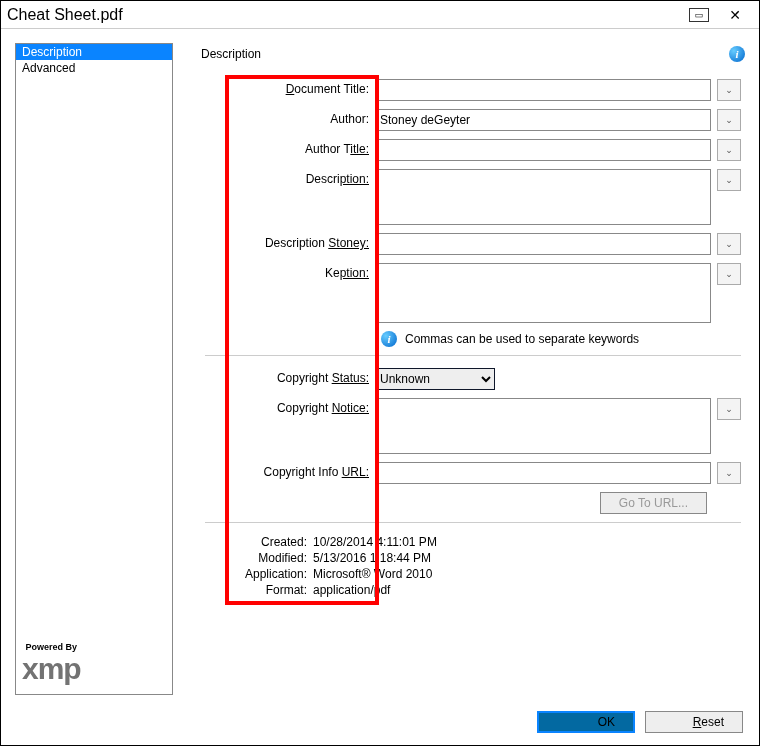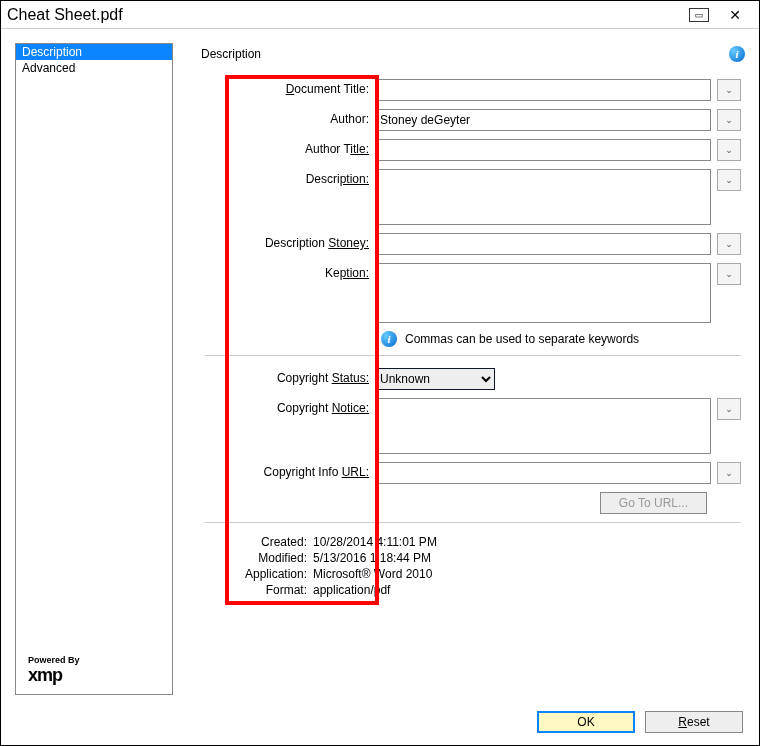--- a/index.html
+++ b/index.html
@@ -25,31 +25,31 @@
 textarea.ta { width: 100%; border: 1px solid #888; padding: 2px 4px; font: inherit; resize: none; overflow-y: scroll; }
 .ta-sm { height: 56px; }
 .ta-md { height: 60px; }
 .ta-cn { height: 56px; }
 .dd { width: 26px; height: 22px; border: 1px solid #aaa; background: #f4f4f4; display: flex; align-items: center; justify-content: center; cursor: pointer; }
 .chev { font-size: 9px; color: #555; }
 select.sel { height: 22px; border: 1px solid #0f172a; background: #eee; font: inherit; width: 120px; }
 .hint { display: flex; align-items: center; gap: 8px; margin-left: 176px; margin-bottom: 8px; }
 .sep { border-top: 1px solid #ccc; margin: 8px 0 12px 0; }
 .go-row { display: flex; justify-content: flex-end; padding-right: 34px; margin-top: 4px; }
-.btn { height: 22px; border: 1px solid #888; background: #eee; padding: 0 18px; font: inherit; cursor: pointer; }
+.btn { height: 22px; border: 1px solid #888; background: #eee; padding: 0 18px; font: inherit; cursor: pointer; text-align: right; }
 .btn:disabled { color: #999; cursor: default; }
 .meta { margin-top: 12px; }
 .meta-row { display: flex; margin-bottom: 2px; }
 .meta-row .ml { width: 108px; text-align: right; padding-right: 6px; }
 .footer { padding: 6px 16px 12px 16px; display: flex; justify-content: flex-end; gap: 10px; }
-.btn-ok { width: 98px; border: 2px solid #0a84ff; background: #fef9c3; }
+.btn-ok { width: 98px; border: 2px solid #0a84ff; background: #0369a1; }
 .btn-reset { width: 98px; }
-.logo-area { position: absolute; left: 28px; bottom: 60px; text-align: left; }
+.logo-area { position: absolute; left: 22px; bottom: 60px; text-align: center; }
 .logo-pw { font-size: 9px; font-weight: bold; }
-.logo-xmp { font-size: 18px; font-weight: bold; color: #000000; font-family: Arial, sans-serif; letter-spacing: -1px; }
+.logo-xmp { font-size: 30px; font-weight: bold; color: #737373; font-family: Arial, sans-serif; letter-spacing: -1px; }
 .redbox { position: absolute; border: 4px solid #ff0000; pointer-events: none; }
 .underline-key { text-decoration: underline; }
 </style>
 </head>
 <body>
 
 <div class="window">
   <div class="titlebar">
     <span class="title">Cheat Sheet.pdf</span>
     <div class="tb-btn">

